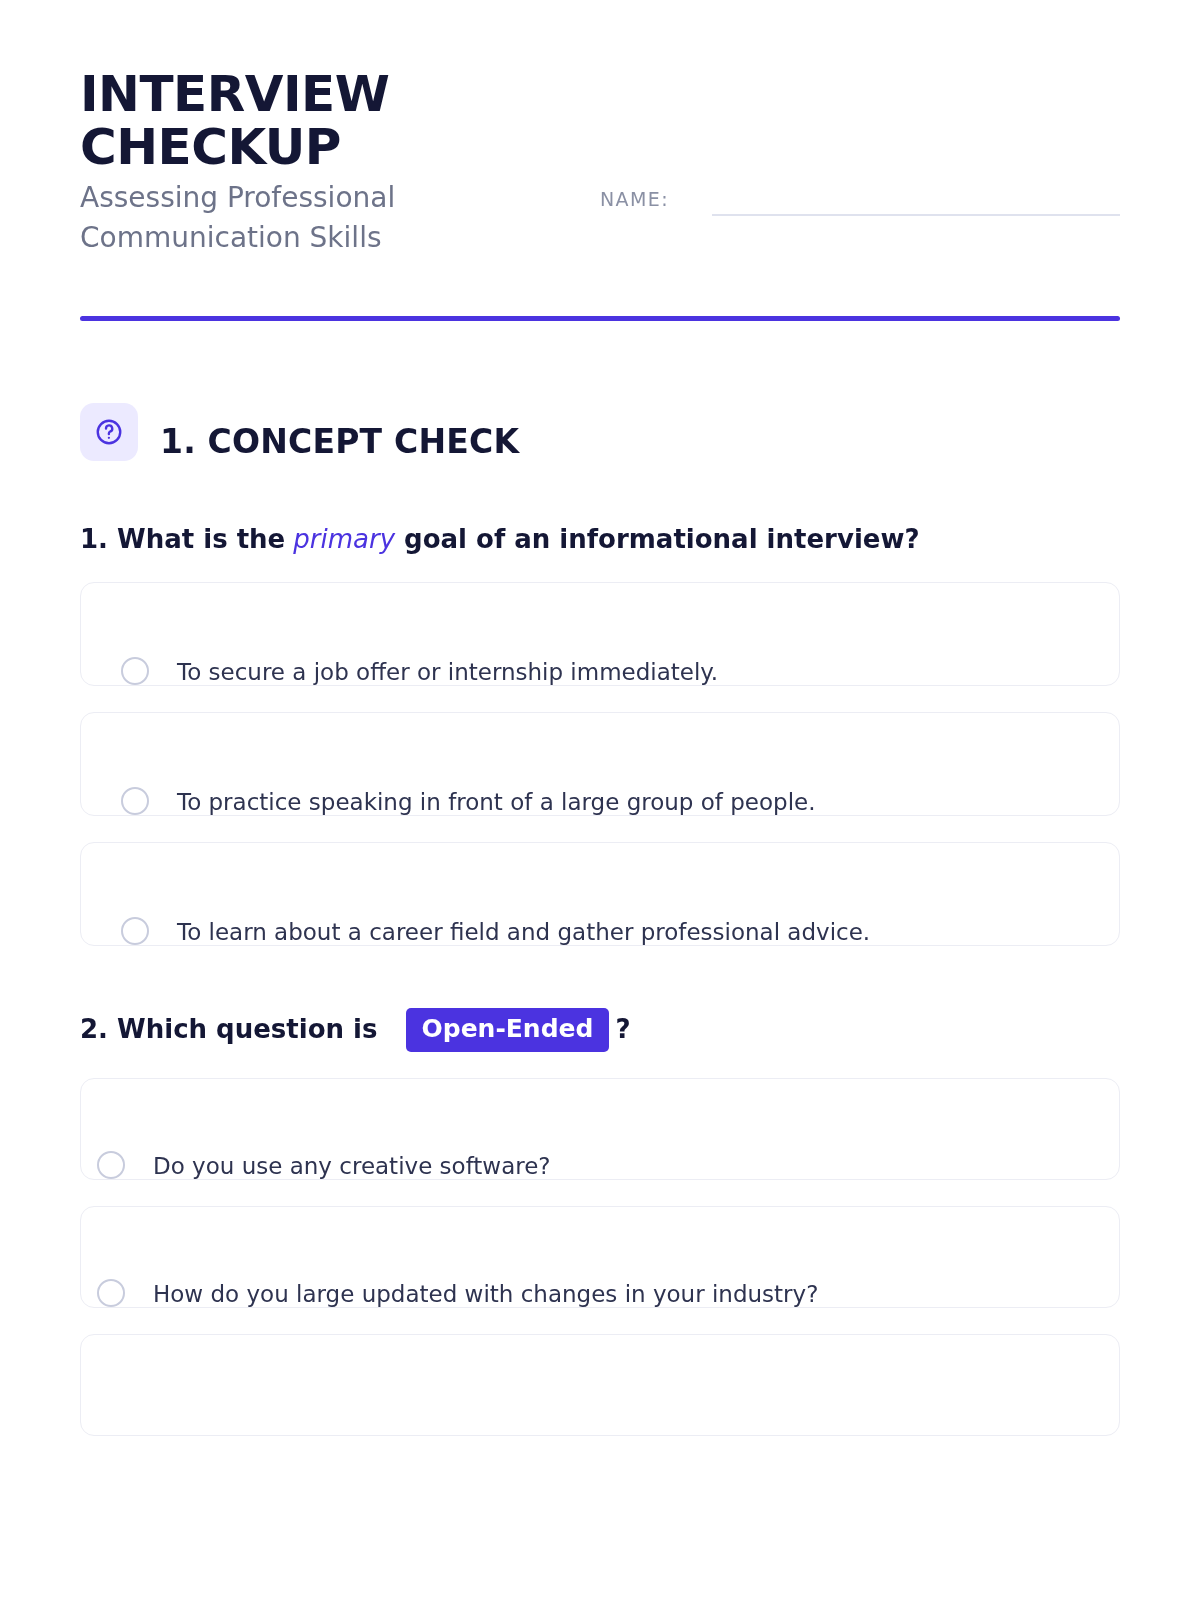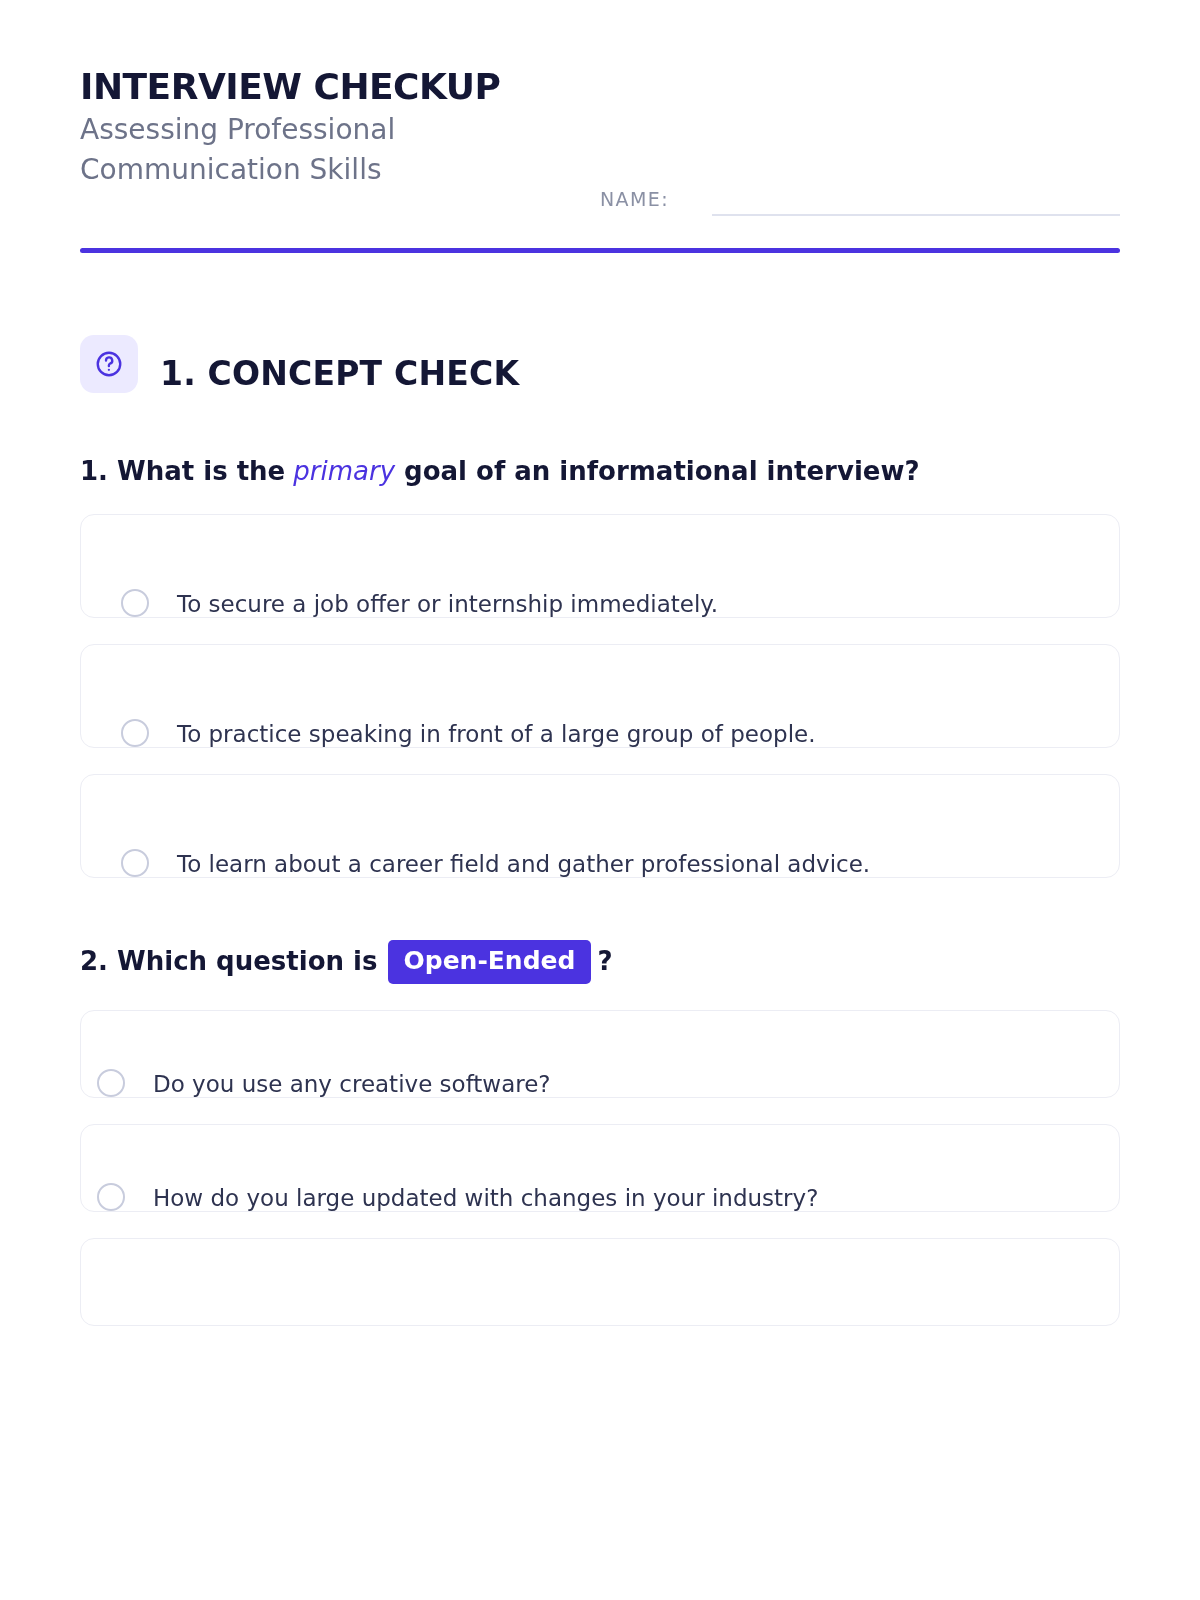--- a/index.html
+++ b/index.html
@@ -24,21 +24,21 @@
     height: 1600px;
     padding: 0 80px;
   }
 
   
   .header {
     position: relative;
     padding-top: 68px;
   }
   .title {
-    font-size: 36px;
+    font-size: 50px;
     font-weight: 800;
     letter-spacing: -0.5px;
     line-height: 1.06;
     color: #141735;
     max-width: 520px;
     text-transform: uppercase;
   }
   .subtitle {
     margin-top: 4px;
     font-size: 28px;
@@ -130,36 +130,36 @@
     padding: 0 9px 0 8px;
   }
   .q-chip {
     display: inline-block;
     background: #4b33e0;
     color: #ffffff;
     font-weight: 700;
     font-size: 25px;
     padding: 7px 16px 9px 16px;
     border-radius: 5px;
-    margin: 0 6px 0 10px;
+    margin: 0 6px 0 28px;
     line-height: 1.1;
   }
 
   .options { margin-top: 26px; }
   .option {
     border: 1.5px solid #ecedf4;
     border-radius: 14px;
     height: 104px;
     display: flex;
     align-items: flex-end;
     padding-left: 40px;
     margin-bottom: 26px;
     background: #ffffff;
   }
-  .option.tight { height: 88px; padding-left: 16px; }
+  .option.tight { height: 102px; padding-left: 16px; }
   .radio {
     width: 28px;
     height: 28px;
     border-radius: 50%;
     border: 2px solid #c8ccdd;
     flex: none;
   }
   .option-label {
     margin-left: 28px;
     font-size: 23px;

